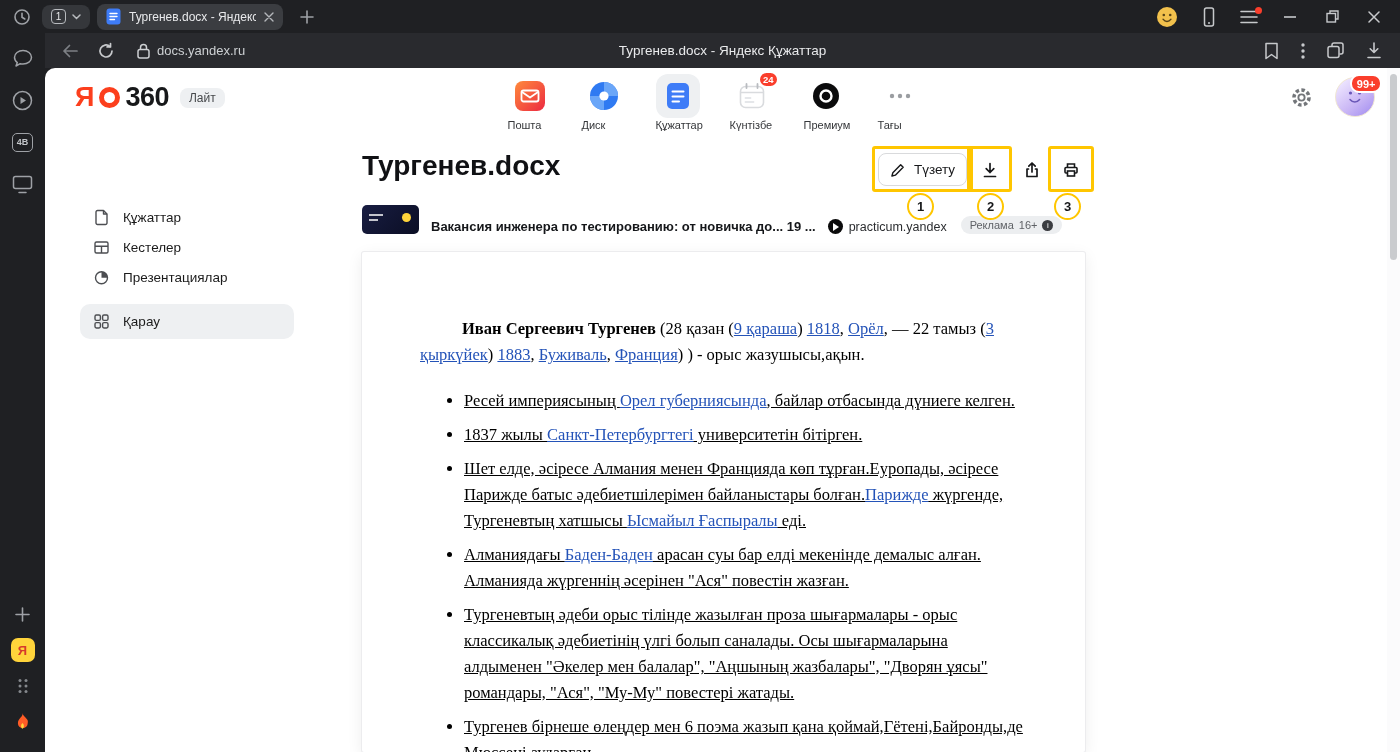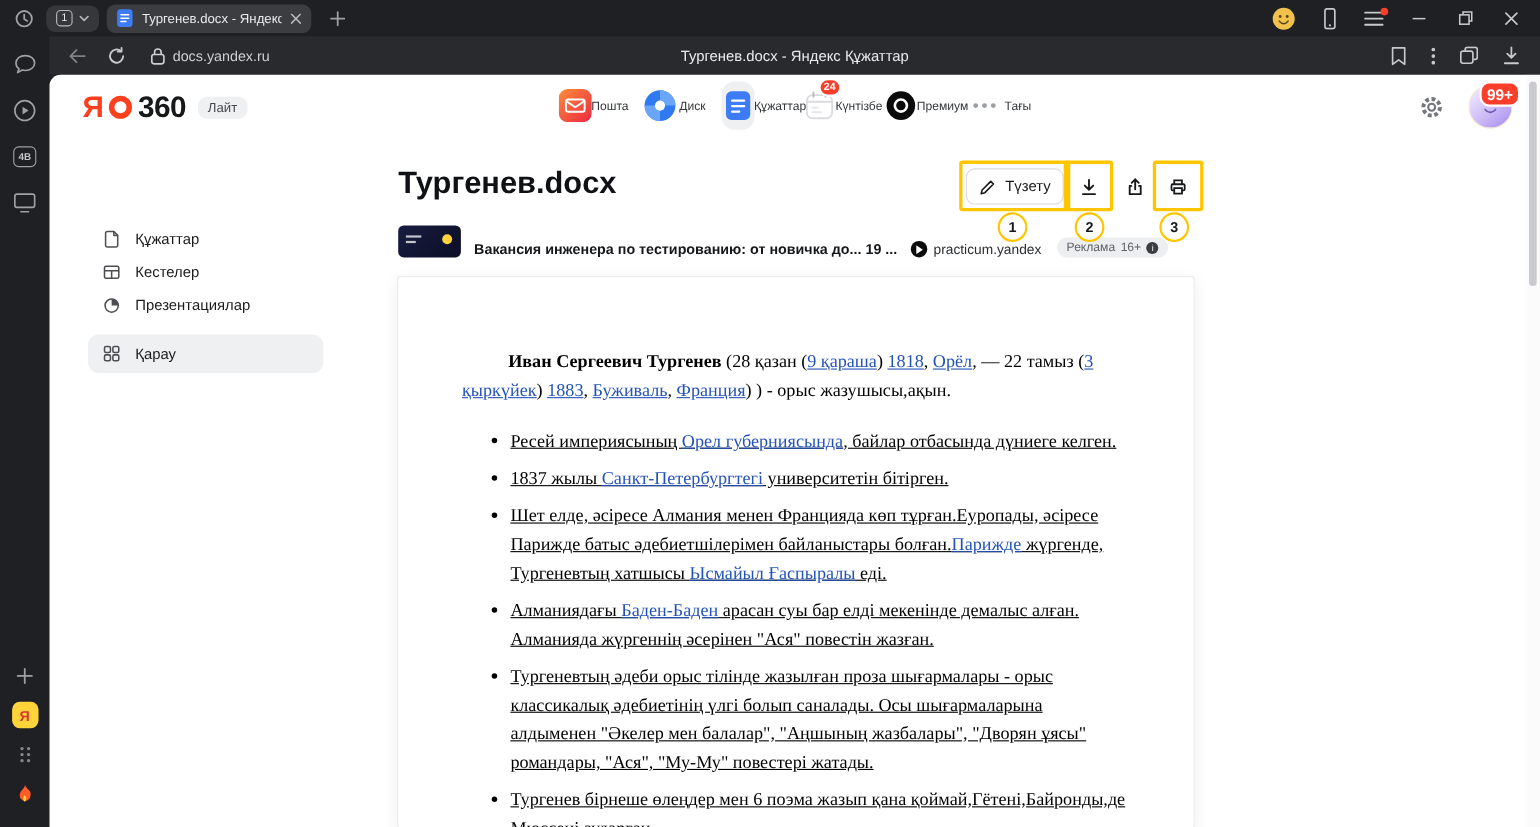--- a/index.html
+++ b/index.html
@@ -67,34 +67,34 @@
     background:#fff; border-top-left-radius:10px; overflow:hidden;
   }
 
   .logo { position:absolute; left:30px; top:16px; display:flex; align-items:center; gap:5px; }
   .logo-ya { color:#fc3f1d; font-weight:800; font-size:27px; line-height:1; }
   .logo-ring { width:21px; height:21px; border:5.5px solid #fc3f1d; border-radius:50%; }
   .logo-360 { color:#17181a; font-weight:800; font-size:27px; line-height:1; letter-spacing:-0.5px; }
   .plan-badge { margin-left:6px; background:#eef0f2; color:#46484b; font-size:12px; padding:3px 9px; border-radius:8px; }
 
   .header-nav { position:absolute; left:50%; top:6px; transform:translateX(-50%); display:flex; gap:14px; }
-  .nav-item { width:60px; display:flex; align-items:center; cursor:pointer; }
+  .nav-item { width:60px; display:flex; flex-direction:column; cursor:pointer; }
   .nav-tile { width:44px; height:44px; border-radius:12px; display:flex; align-items:center; justify-content:center; position:relative; }
   .nav-item.active .nav-tile { background:#eef0f2; }
   .nav-label { font-size:11px; color:#35373a; margin-top:1px; white-space:nowrap; }
   .cal-badge {
     position:absolute; top:-3px; right:-5px; min-width:19px; height:17px; padding:0 3px;
     background:#fa3e2c; border:2px solid #fff; border-radius:10px;
     color:#fff; font-size:9.5px; font-weight:700; display:flex; align-items:center; justify-content:center;
   }
   .header-right { position:absolute; right:25px; top:9px; display:flex; align-items:center; gap:22px; }
   .avatar { width:40px; height:40px; border-radius:50%; background:linear-gradient(140deg,#efe7ff 10%,#c9b6f5 60%,#9f8af0); position:relative; border:1.5px solid #f0e6d2; }
   .profile-badge {
     position:absolute; top:-4px; right:-8px; background:#fa3e2c; color:#fff;
-    font-size:14px; font-weight:700; padding:1.5px 4.5px; border-radius:9px; border:2px solid #fff;
+    font-size:11px; font-weight:700; padding:1.5px 4.5px; border-radius:9px; border:2px solid #fff;
   }
 
   
   .create-btn {
     position:absolute; left:37px; top:80px; width:210px; height:37px;
     background:#fff; border-radius:19px;
     box-shadow:0 1px 2px rgba(0,0,0,.10), 0 3px 12px rgba(0,0,0,.12);
     display:flex; align-items:center; justify-content:center; gap:11px;
     font-size:14px; color:#111; cursor:pointer;
   }

